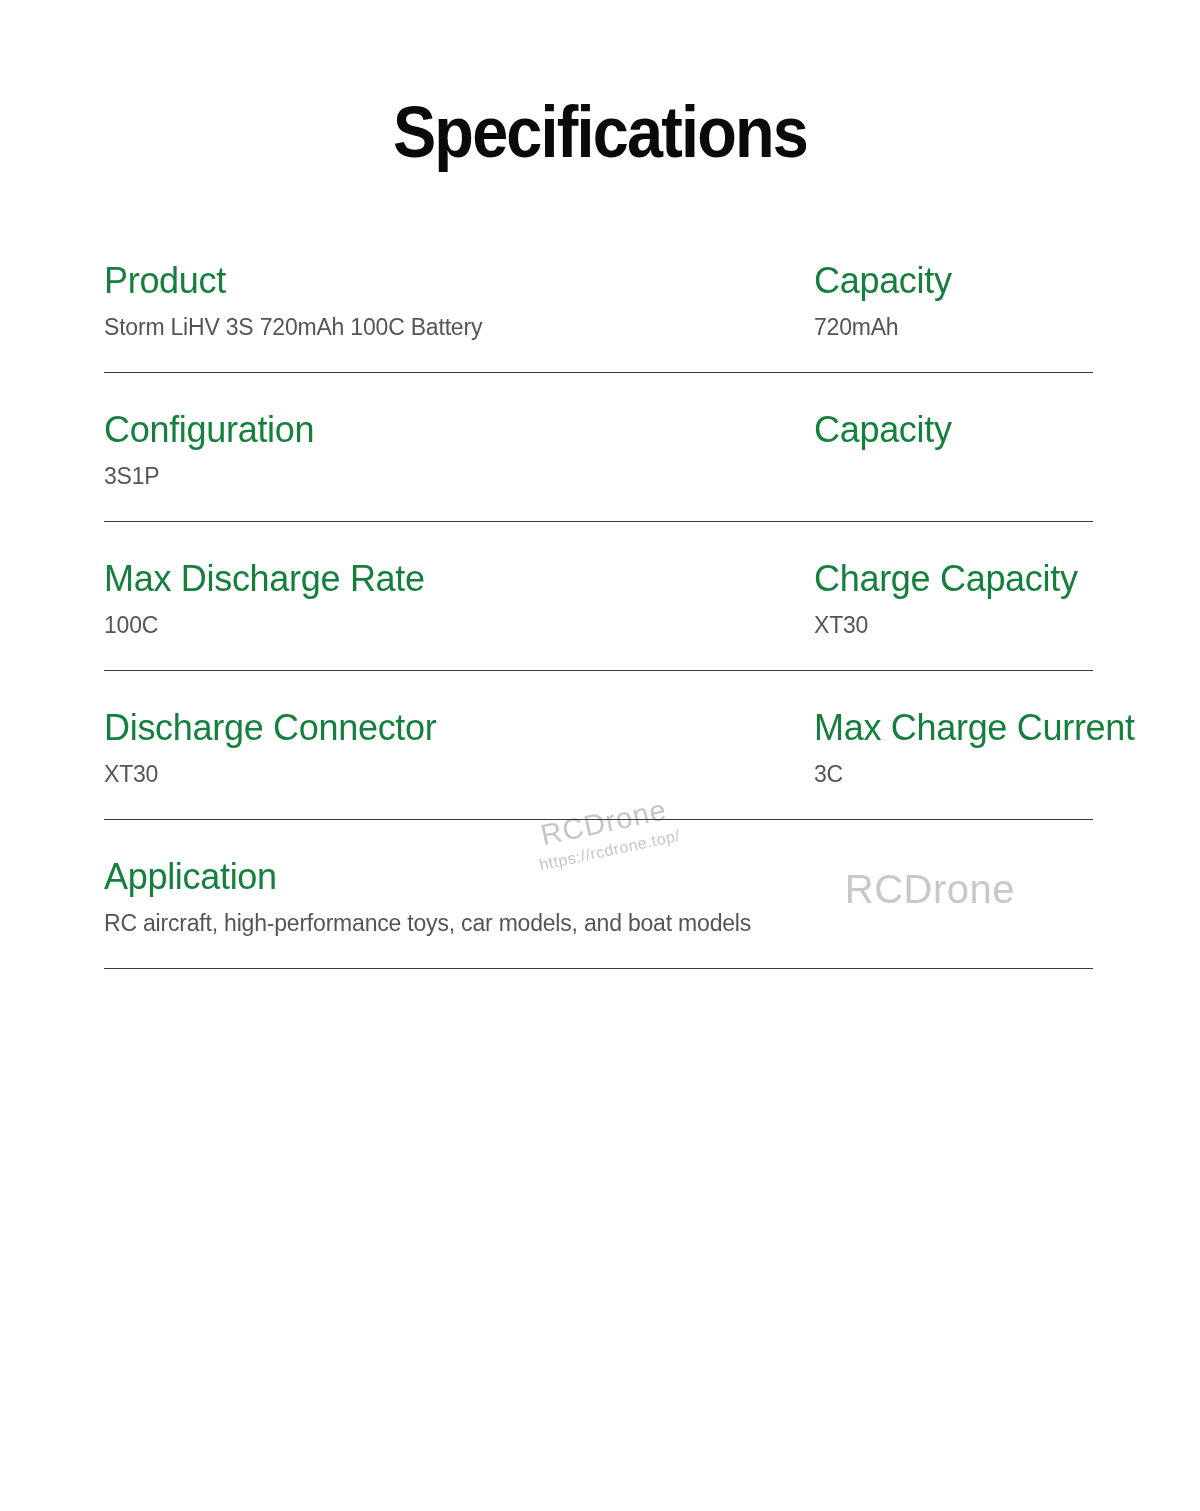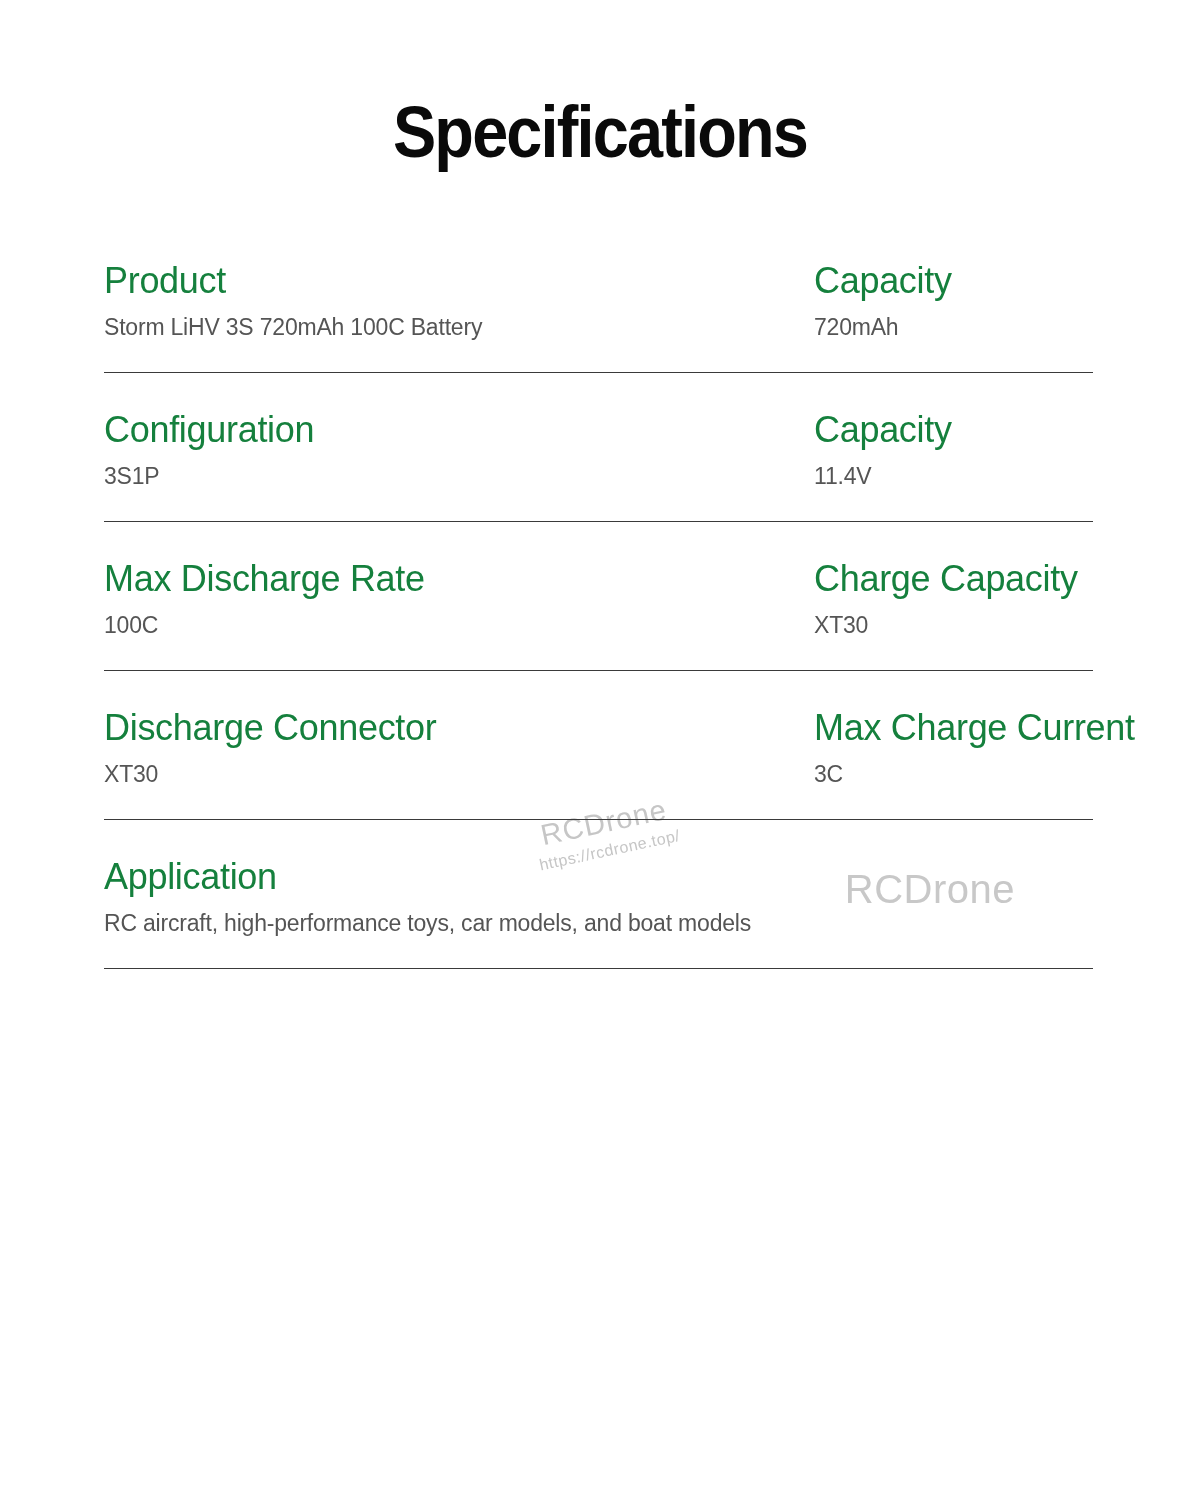--- a/index.html
+++ b/index.html
@@ -120,21 +120,20 @@
       </div>
     </div>
 
     <div class="spec-row">
       <div class="cell left">
         <div class="spec-label">Configuration</div>
         <div class="spec-value">3S1P</div>
       </div>
       <div class="cell right">
         <div class="spec-label">Capacity</div>
-        <div class="spec-value">11.4V</div>
       </div>
     </div>
 
 
 
     <div class="spec-row">
       <div class="cell left">
         <div class="spec-label">Max Discharge Rate</div>
         <div class="spec-value">100C</div>
       </div>

